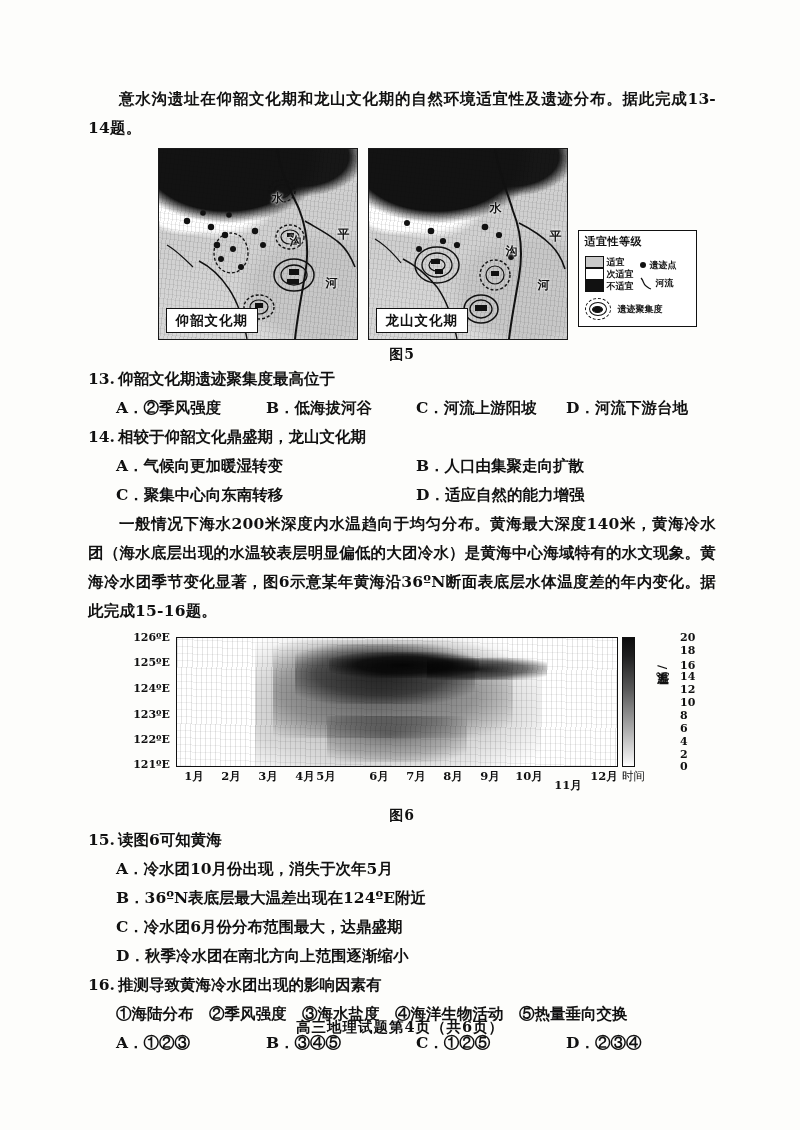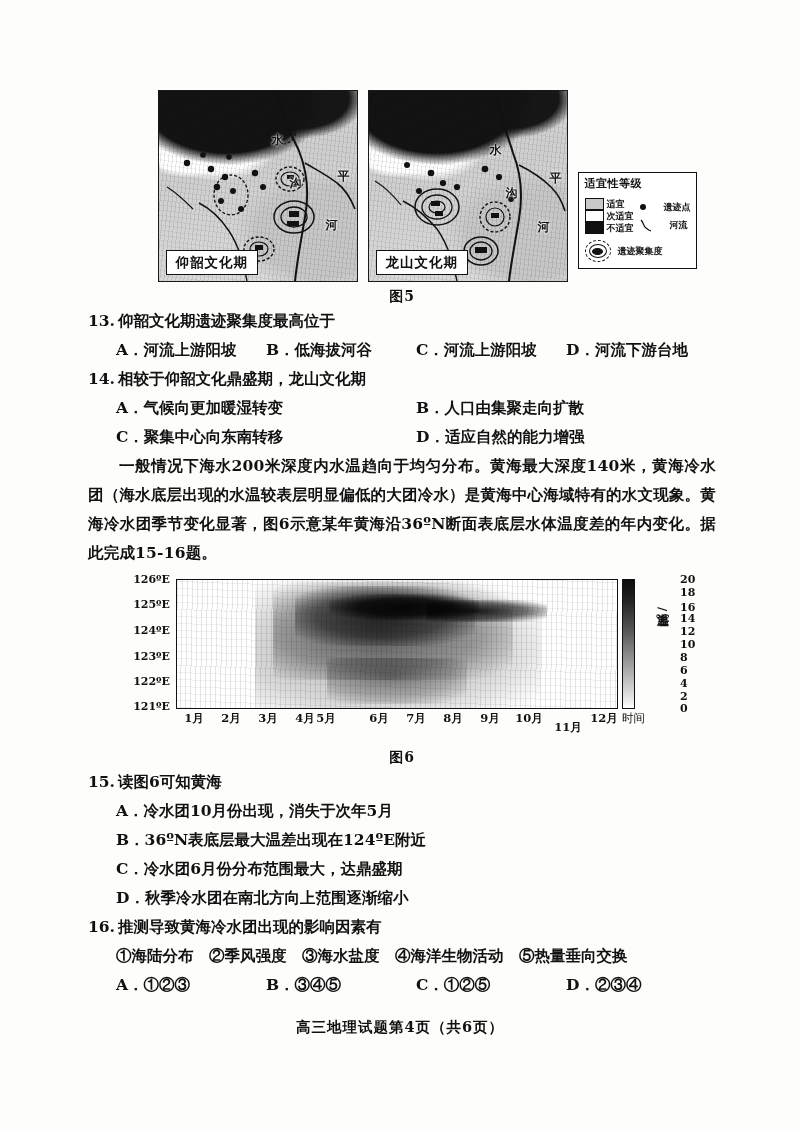--- a/index.html
+++ b/index.html
@@ -115,21 +115,21 @@
   .sw-row { display: flex; align-items: center; gap: 3px; height: 12px; }
   .sw {
     width: 17px; height: 9.5px;
     border: 1px solid #111;
     display: inline-block;
   }
   .sw.suit { background: #c9c9c9; }
   .sw.sub  { background: #ffffff; }
   .sw.non  { background: #111111; }
   .sym-col { display: flex; flex-direction: column; justify-content: center; gap: 6px; padding-left: 2px;}
-  .sym-row { display: flex; align-items: center; gap: 18px; }
+  .sym-row { display: flex; align-items: center; gap: 4px; }
   .dot { width: 6px; height: 6px; border-radius: 50%; background: #111; display:inline-block; }
   .legend-bottom {
     display: flex; align-items: center; gap: 7px;
     margin-top: 6px;
   }
   .conc {
     width: 24px; height: 20px;
     border: 1.4px dashed #111;
     border-radius: 50%;
     position: relative;
@@ -258,20 +258,21 @@
     font-weight: 700;
     letter-spacing: 1px;
   }
 </style>
 </head>
 <body>
 
 <div class="page">
   <div class="content">
 
+    <div class="para indent">意水沟遗址在仰韶文化期和龙山文化期的自然环境适宜性及遗迹分布。据此完成13-14题。</div>
 
     <div class="fig5-wrap">
 
       <div class="map-panel">
         <div class="map-bg"></div>
         <div class="map-noise"></div>
         <svg class="map-svg" viewBox="0 0 198 190">
           <path d="M118 0 C122 26 132 42 140 60 C148 80 150 104 146 126 C142 150 138 170 136 190" stroke="#111" stroke-width="2" fill="none"></path>
           <path d="M146 72 C156 78 168 84 178 92 C186 98 192 108 196 118" stroke="#111" stroke-width="1.6" fill="none"></path>
           <path d="M40 112 C52 118 62 128 70 140 C78 152 84 168 88 190" stroke="#111" stroke-width="1.4" fill="none"></path>
@@ -395,21 +396,21 @@
     </div>
 
     <div class="fig-cap">图5</div>
 
     <div class="q">
       <div class="q-stem">
         <span class="q-num">13.</span>
         <span>仰韶文化期遗迹聚集度最高位于</span>
       </div>
       <div class="opt-row opt-4">
-        <span class="opt">A．河流上游阳坡</span>
+        <span class="opt">A．②季风强度</span>
         <span class="opt">B．低海拔河谷</span>
         <span class="opt">C．河流上游阳坡</span>
         <span class="opt">D．河流下游台地</span>
       </div>
     </div>
 
     <div class="q">
       <div class="q-stem">
         <span class="q-num">14.</span>
         <span>相较于仰韶文化鼎盛期，龙山文化期</span>

